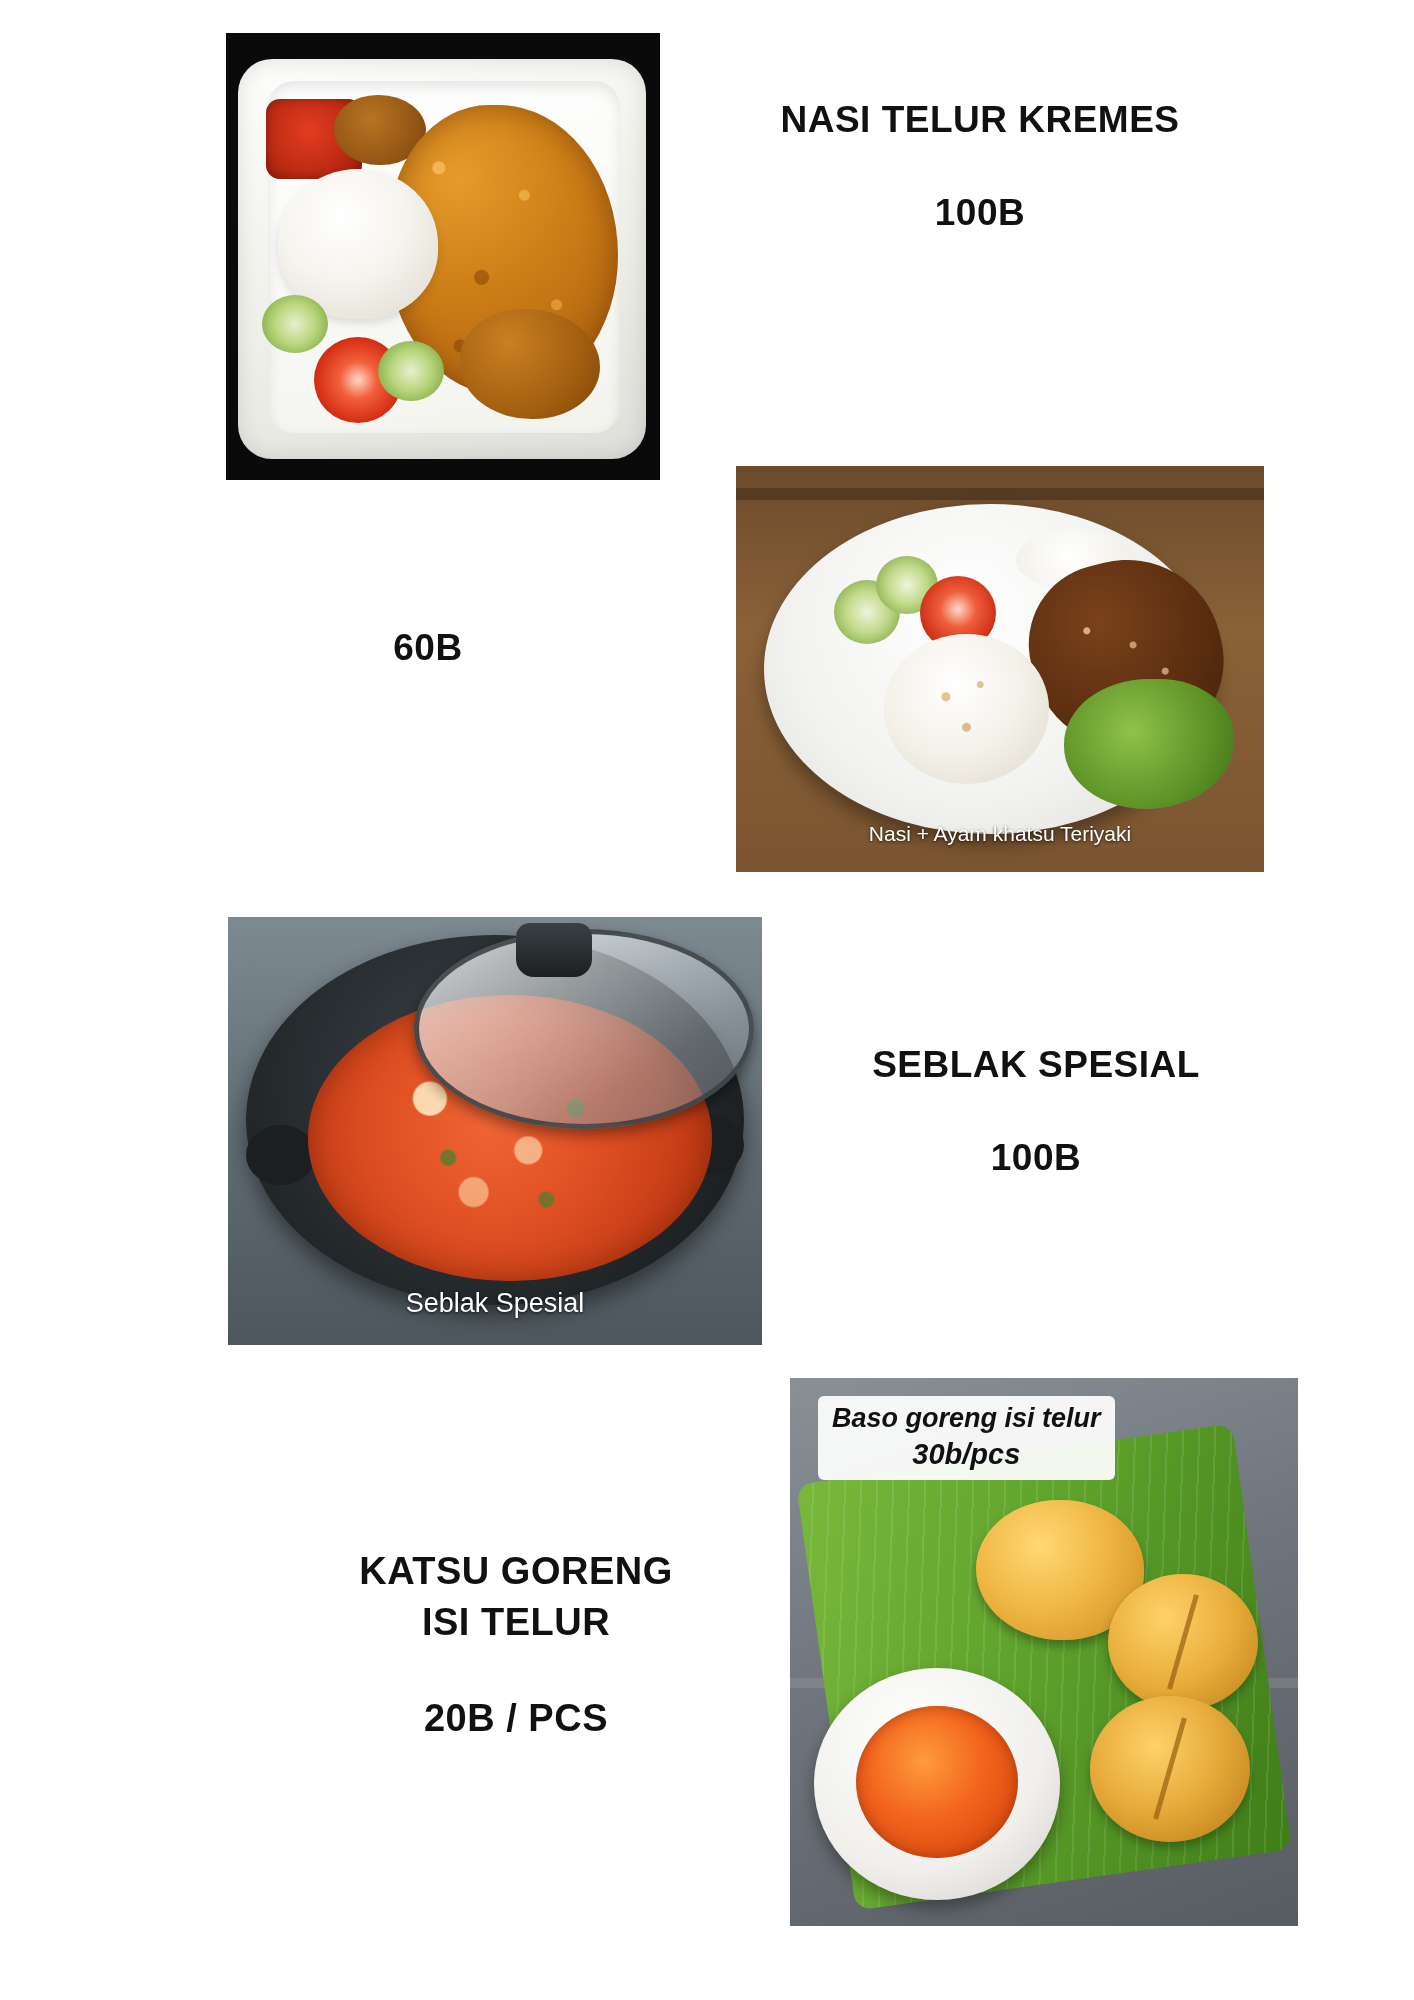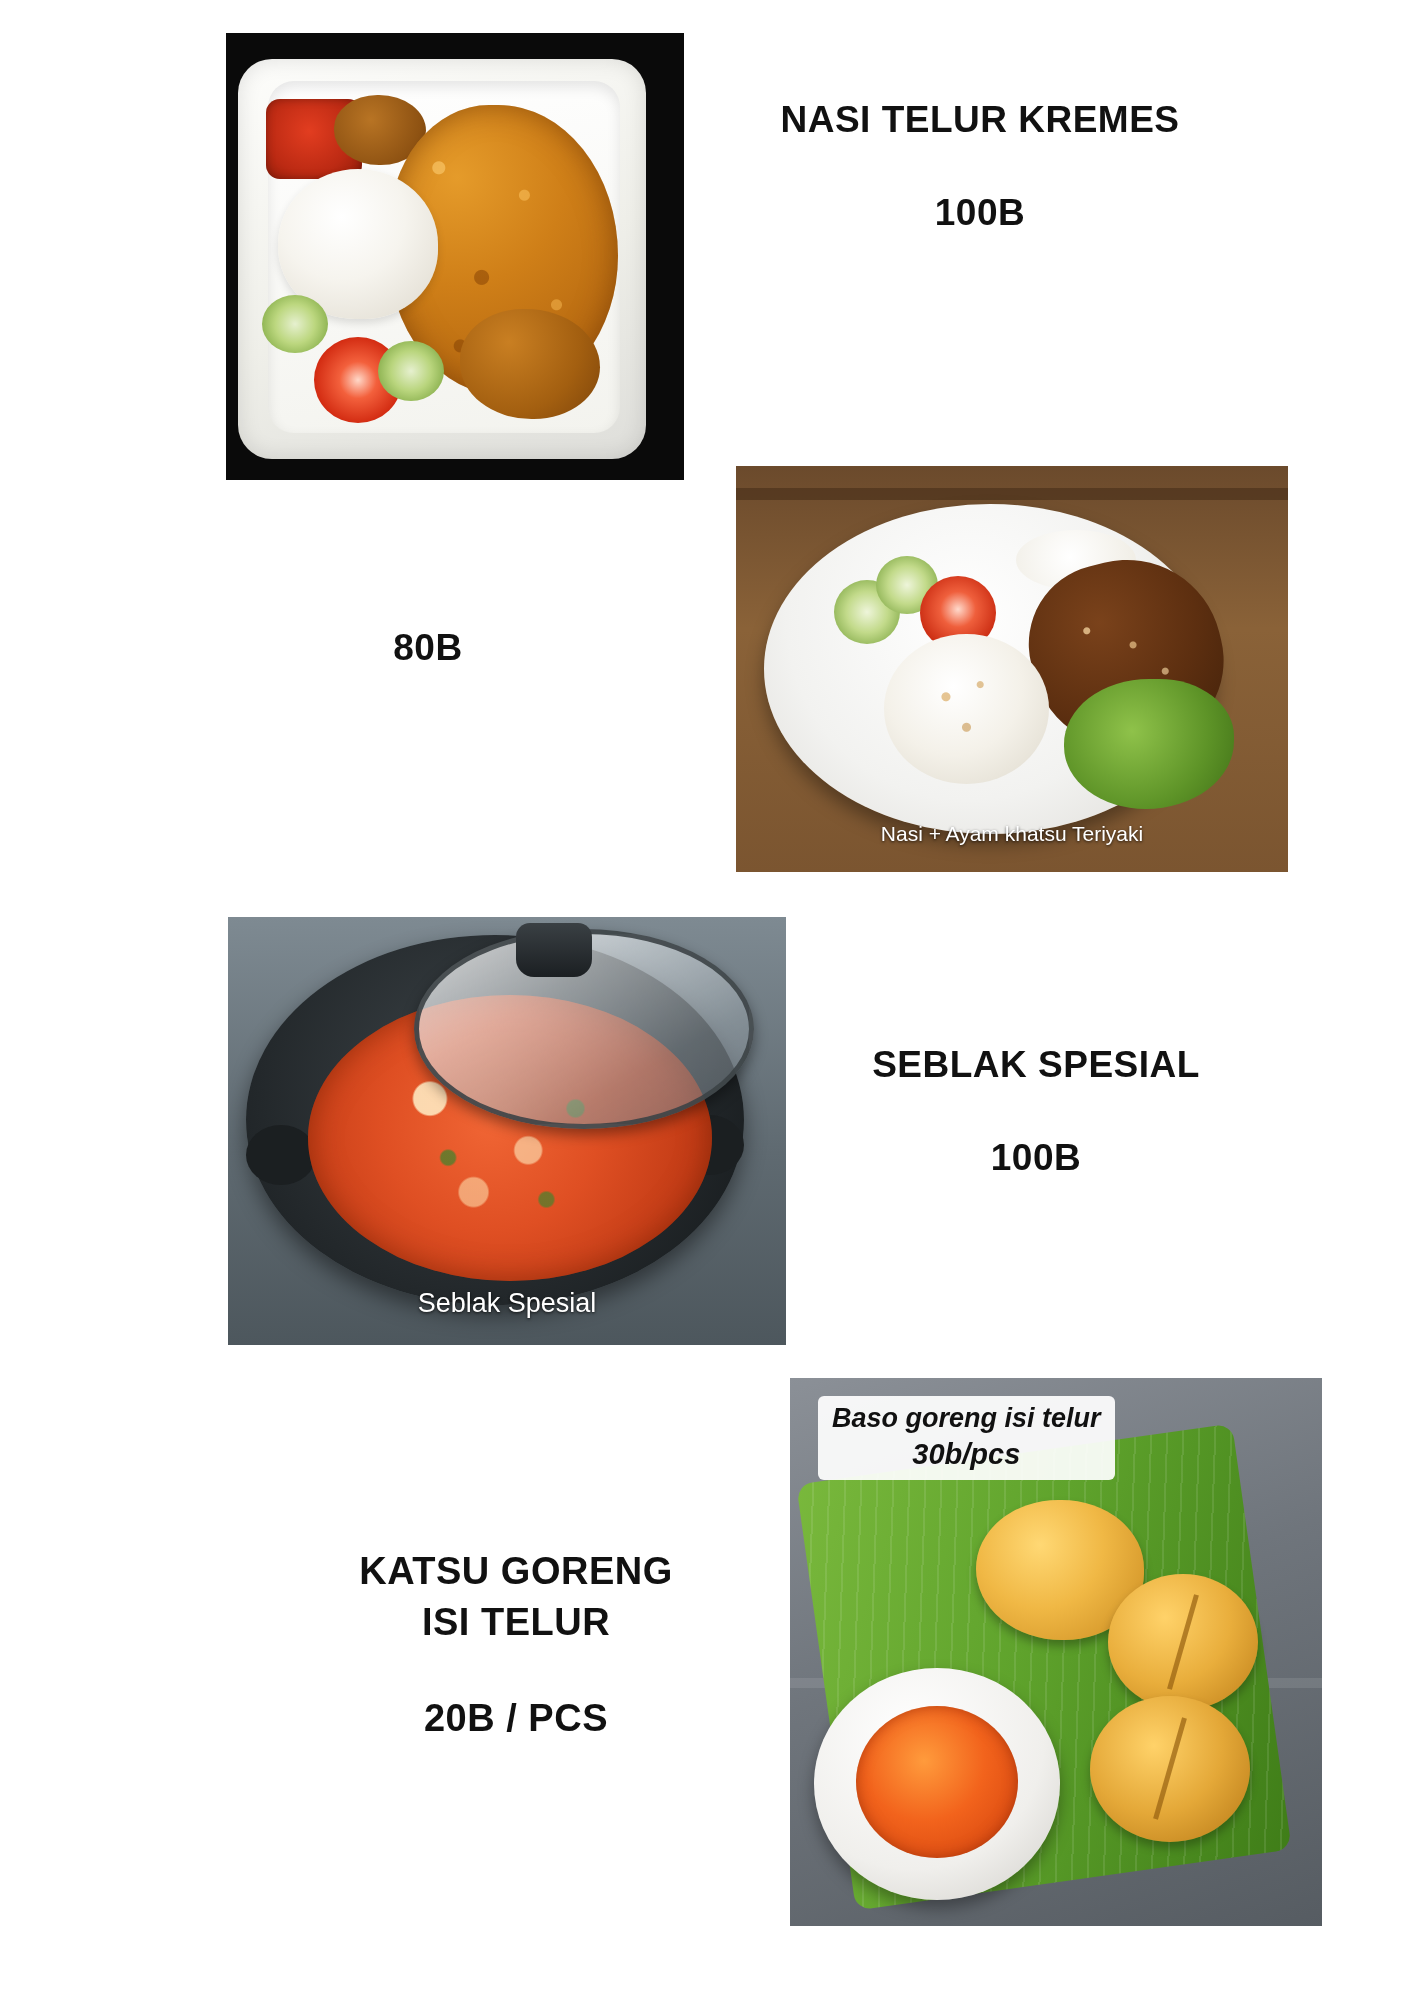--- a/index.html
+++ b/index.html
@@ -38,21 +38,20 @@
   .label-block .price {
     display: block;
     margin-top: 43px;
   }
 
   
   .photo {
     position: absolute;
     overflow: hidden;
     background: #cccccc;
-    padding-left: 24px;
   }
   .photo .caption {
     position: absolute;
     left: 0;
     right: 0;
     text-align: center;
     color: #ffffff;
     font-family: "Liberation Sans", sans-serif;
     text-shadow: 0 1px 3px rgba(0,0,0,0.75);
   }
@@ -409,21 +408,21 @@
       <div class="lettuce"></div>
       <div class="cuke-a"></div>
       <div class="cuke-b"></div>
       <div class="tomato"></div>
       <div class="rice"></div>
     </div>
     <div class="caption">Nasi + Ayam khatsu Teriyaki</div>
   </div>
 
   <div class="label-block" id="label-katsu">
-    <span class="price">80B</span>
+    <span class="price">60B</span>
   </div>
 
   <div class="photo" id="photo-seblak">
     <div class="pot">
       <div class="pot-handle-l"></div>
       <div class="pot-handle-r"></div>
       <div class="broth"></div>
     </div>
     <div class="lid"></div>
     <div class="knob"></div>

